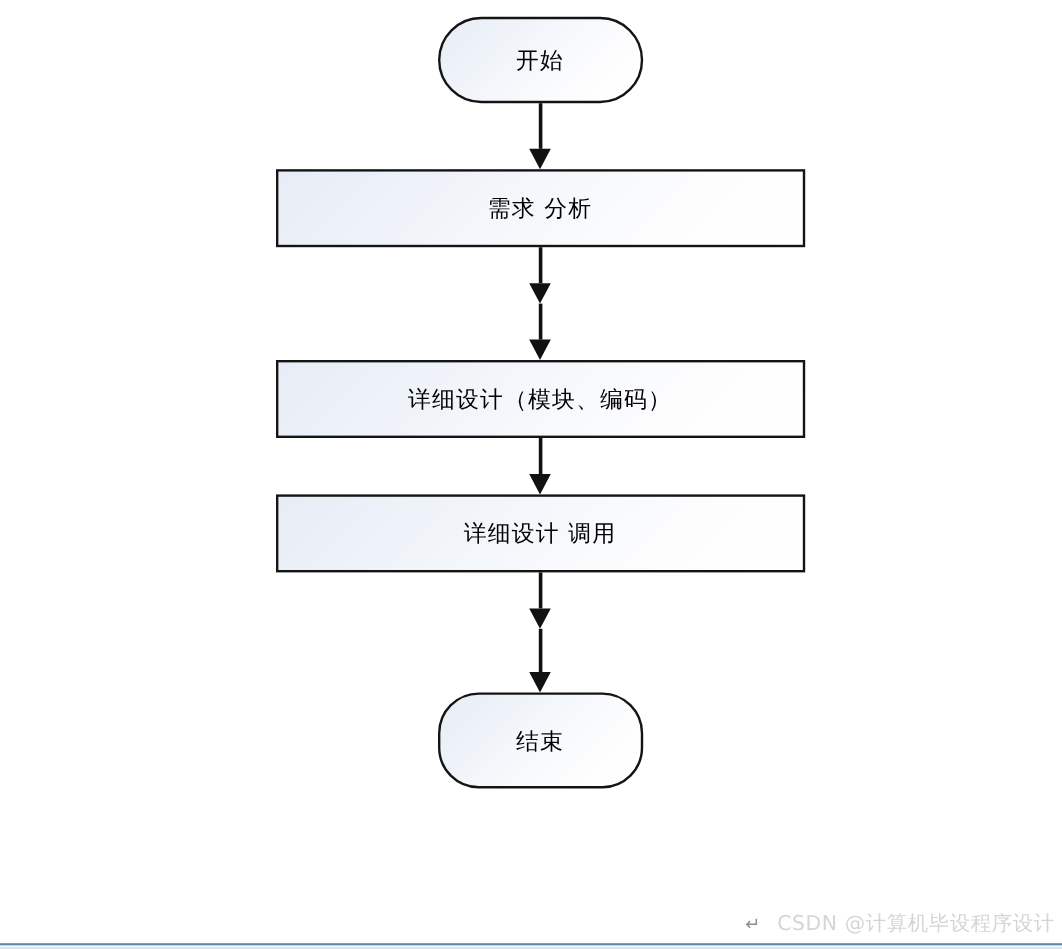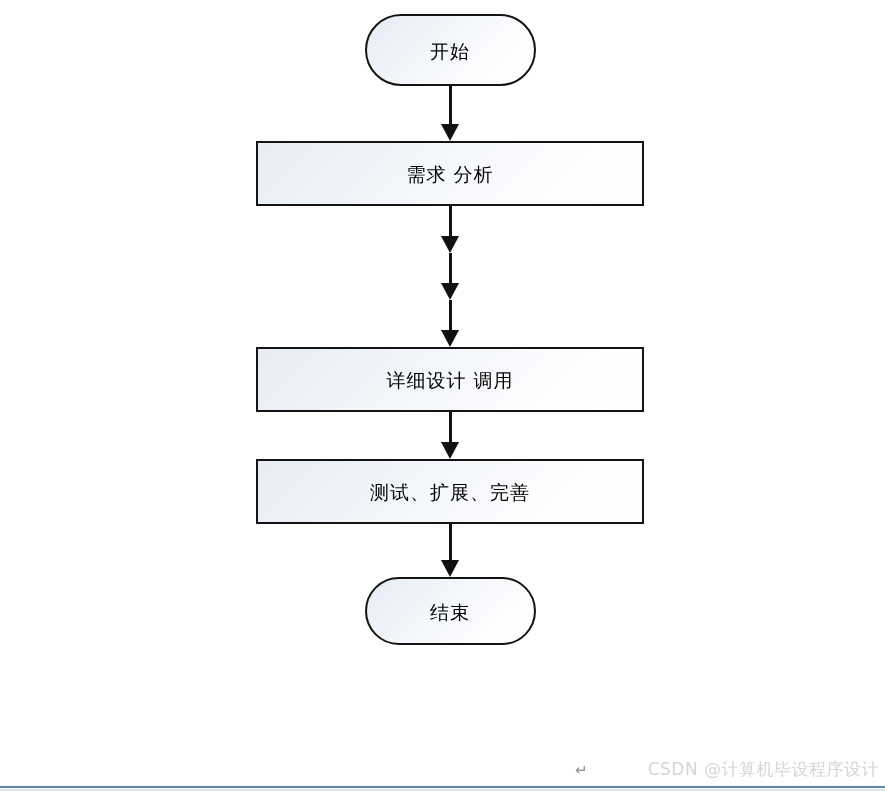--- a/index.html
+++ b/index.html
@@ -30,23 +30,23 @@
     display: flex;
     align-items: center;
     justify-content: center;
     flex: 0 0 auto;
   }
   .stadium {
     width: 171px;
     height: 72px;
     border-radius: 36px;
   }
-  .stadium.end { height: 68px; border-radius: 34px; }
+  .stadium.end { height: 80px; border-radius: 34px; }
   .rect {
-    width: 388px;
+    width: 441px;
     height: 65px;
   }
   .node-label {
     font-size: 19px;
     color: #000000;
     letter-spacing: 1px;
     white-space: pre;
     line-height: 1;
     padding-top: 2px;
   }
@@ -79,21 +79,20 @@
   }
   .wm-return {
     color: #8f8f8f;
     font-size: 15px;
     margin-right: 14px;
   }
   .wm-text {
     color: #d5d5d5;
     font-size: 17px;
     letter-spacing: 0.5px;
-    margin-left: 46px;
   }
 
   .footer-rule {
     position: absolute;
     left: 0; bottom: 0;
     width: 100%;
   }
   .rule-dark  { height: 2px; background: #5e87ac; }
   .rule-gap   { height: 1px; background: #ffffff; }
   .rule-light { height: 2px; background: #d9e6f2; }
@@ -122,38 +121,38 @@
       <span class="shaft"></span>
       <span class="head"></span>
     </div>
 
 
     <div class="arrow a3">
       <span class="shaft"></span>
       <span class="head"></span>
     </div>
 
+    <div class="node rect">
+      <span class="node-label">详细设计（模块、编码）</span>
+    </div>
 
     <div class="arrow a4">
       <span class="shaft"></span>
       <span class="head"></span>
     </div>
 
     <div class="node rect">
       <span class="node-label">详细设计 调用</span>
     </div>
 
     <div class="arrow a5">
       <span class="shaft"></span>
       <span class="head"></span>
     </div>
 
-    <div class="node rect">
-      <span class="node-label">测试、扩展、完善</span>
-    </div>
 
     <div class="arrow a6">
       <span class="shaft"></span>
       <span class="head"></span>
     </div>
 
     <div class="node stadium end">
       <span class="node-label">结束</span>
     </div>
 

